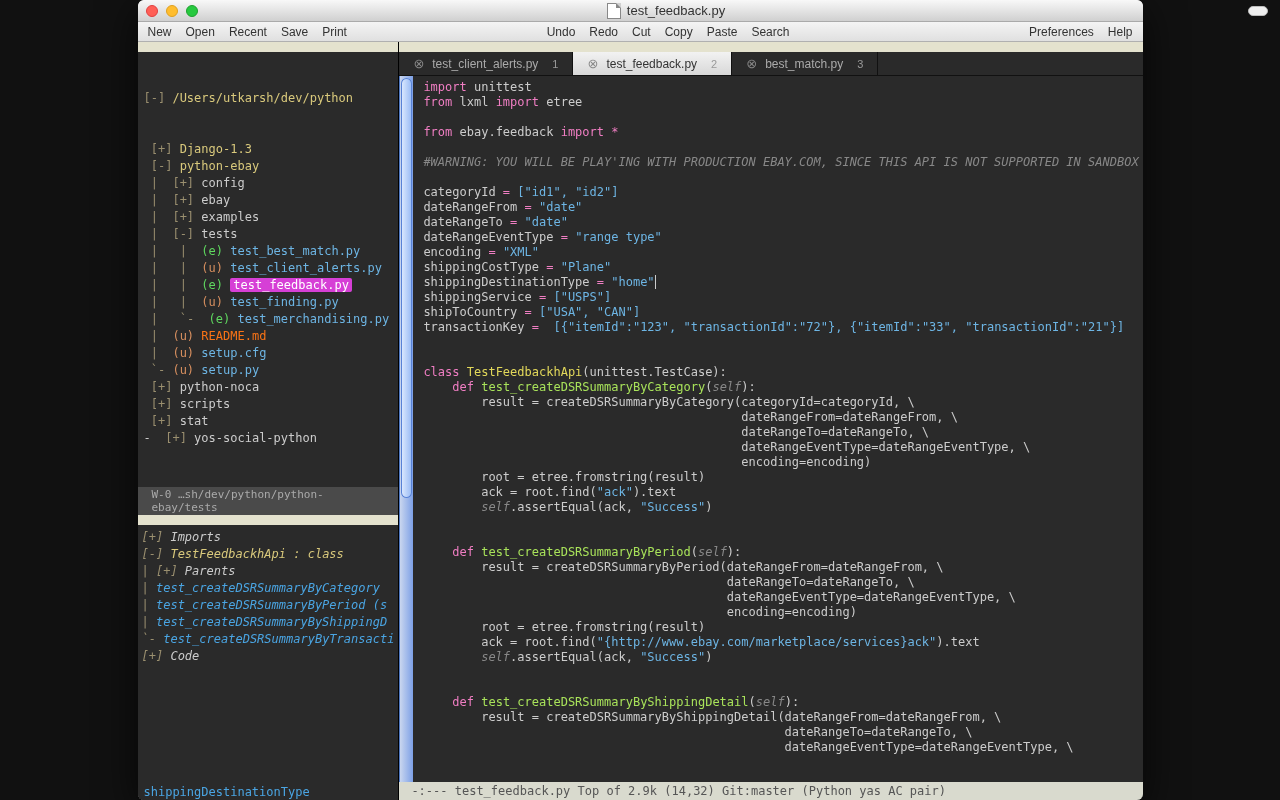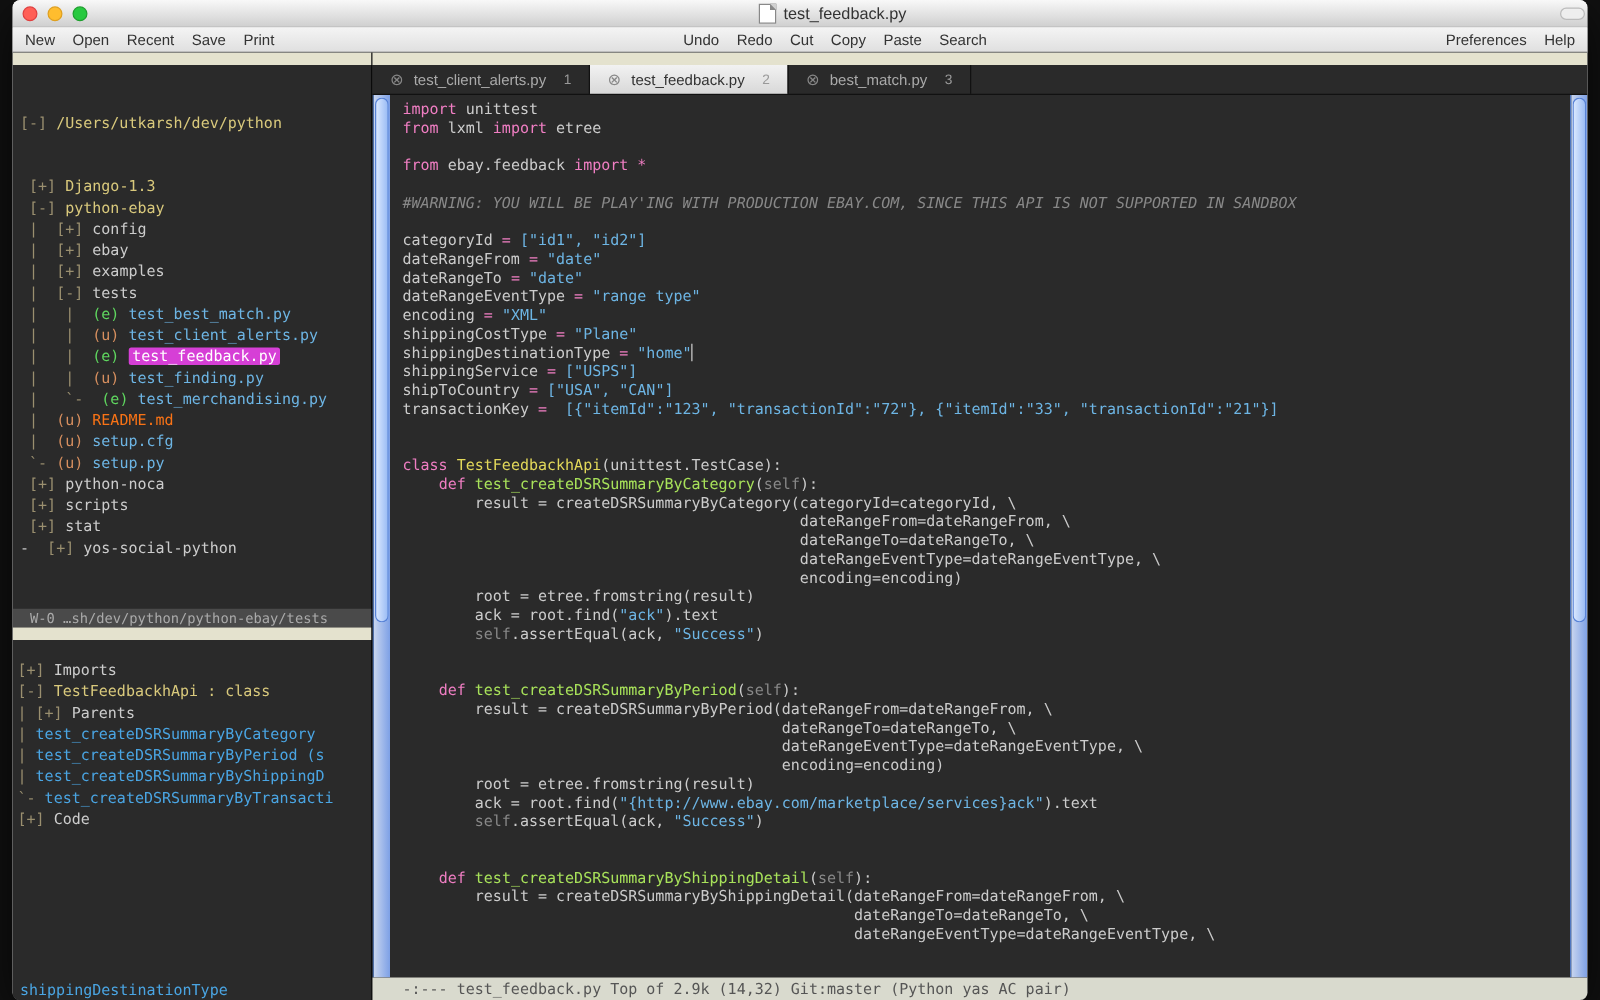--- a/index.html
+++ b/index.html
@@ -1,18 +1,18 @@
 <!DOCTYPE html>
 <html><head>
 <meta charset="utf-8">
 <style>
 * { margin: 0; padding: 0; box-sizing: border-box; }
 body { font-family: Monaco, Menlo, monospace; font-size: 12px; background: #111; color: #ccc; overflow: hidden; }
 
-.window { width: 1260px; height: 800px; background: #ececec; border-radius: 6px; box-shadow: 0 10px 40px rgba(0,0,0,0.7); display: flex; flex-direction: column; margin: 0 auto; overflow: hidden; }
+.window { width: 1005px; height: 800px; background: #ececec; border-radius: 6px; box-shadow: 0 10px 40px rgba(0,0,0,0.7); display: flex; flex-direction: column; margin: 0 auto; overflow: hidden; }
 
 .titlebar { height: 22px; background: linear-gradient(#f8f8f8, #d0d0d0); display: flex; align-items: center; padding: 0 8px; border-bottom: 1px solid #aaa; border-radius: 6px 6px 0 0;}
 .traffic { display: flex; gap: 8px; }
 .traffic span { width: 12px; height: 12px; border-radius: 50%; display: inline-block; }
 .tl-close { background: #ff5f56; border: 1px solid #e04040; }
 .tl-min { background: #ffbd2e; border: 1px solid #dfa020; }
 .tl-max { background: #27c93f; border: 1px solid #1fa02f; }
 .title-center { flex: 1; text-align: center; font-family: -apple-system, sans-serif; font-size: 13px; color: #333; display:flex; align-items:center; justify-content:center; gap:6px;}
 .doc-icon { width: 14px; height: 16px; background: #fff; border: 1px solid #888; display: inline-block; position: relative; }
 .doc-icon:before { content: ""; position:absolute; top:-1px; right:-1px; border-style: solid; border-width: 0 5px 5px 0; border-color: #d0d0d0 #d0d0d0 #888 #888; }
@@ -34,21 +34,21 @@
 .pipe { color: #9a8f6f; }
 .fname { color: #ccc; }
 .proj { color: #d9c97c; }
 .status-e { color: #5fd75f; }
 .status-u { color: #d78f5f; }
 .file-py { color: #6db5e4; }
 .file-md { color: #f97316; }
 .active-file { background: #d63fd6; color: #fff; padding: 0 3px; border-radius: 2px; }
 .w0-line { background: #4a4a4a; color: #aaa; padding: 1px 14px; font-size: 11px;}
 .sidebar-strip2 { height: 10px; background: #e4e2ce; }
-.outline { padding: 16px 4px 6px 4px; line-height: 17px; white-space: nowrap; font-size: 12px; overflow: hidden; }
+.outline { padding: 4px 4px 6px 4px; line-height: 17px; white-space: nowrap; font-size: 12px; overflow: hidden; font-style: italic; }
 .outline .cls { color: #d9c97c; text-align: center; }
 .outline .method { color: #4aa5e3; }
 .sidebar-bottom { margin-top: auto; }
 .w1-line { background: #4a4a4a; color: #aaa; padding: 1px 6px; font-size: 11px; }
 .echo { background: #2a2a2a; color: #4aa5e3; padding: 1px 6px; font-size: 12px; }
 
 .main { flex: 1; display: flex; flex-direction: column; background: #2a2a2a; position: relative; }
 .tabbar { height: 24px; background: #2a2a2a; display: flex; align-items: stretch; border-bottom: 1px solid #111; font-family: -apple-system, sans-serif; }
 .tabbar-strip { height: 10px; background: #e4e2ce; }
 .tab { display: flex; align-items: center; padding: 0 14px; gap: 8px; color: #aaa; font-size: 12px; border-right: 1px solid #111; cursor: default; }
@@ -58,26 +58,26 @@
 
 .editor-wrap { flex: 1; display: flex; overflow: hidden; }
 .editor { flex: 1; padding: 4px 10px 4px 10px; line-height: 15px; font-size: 12px; white-space: pre; color: #ccc; overflow: hidden; background: #2a2a2a;}
 .scrollbar { width: 14px; background: linear-gradient(90deg,#c9d6ef,#7da0e6); border-left: 1px solid #5078c0; position: relative; }
 .scroll-thumb { position:absolute; left:1px; right:1px; border-radius: 6px; background: linear-gradient(90deg,#e0ecff,#95b8f4); box-shadow: inset 0 0 0 1px #5882d6;}
 
 .kw { color: #f07ec3; }
 .str { color: #6db5e4; }
 .fn { color: #a8e25a; }
 .cls-name { color: #e2d85a; }
-.self { color: #888; }
+.self { color: #888; font-style: italic; }
 .comment { color: #888; font-style: italic; }
 .op { color: #f07ec3; }
 .cursor { background: #ccc; width: 1px; display: inline-block; height: 14px; vertical-align: text-bottom;}
 
-.modeline { height: 18px; background: #d9dace; color: #555; font-size: 12px; display: flex; align-items: center; padding: 0 24px; font-family: Monaco, monospace; }
+.modeline { height: 18px; background: #d9dace; color: #555; font-size: 12px; display: flex; align-items: center; padding: 0 12px; font-family: Monaco, monospace; }
 </style>
 </head>
 <body>
 
 <div class="window">
   <div class="titlebar">
     <div class="traffic">
       <span class="tl-close"></span>
       <span class="tl-min"></span>
       <span class="tl-max"></span>

